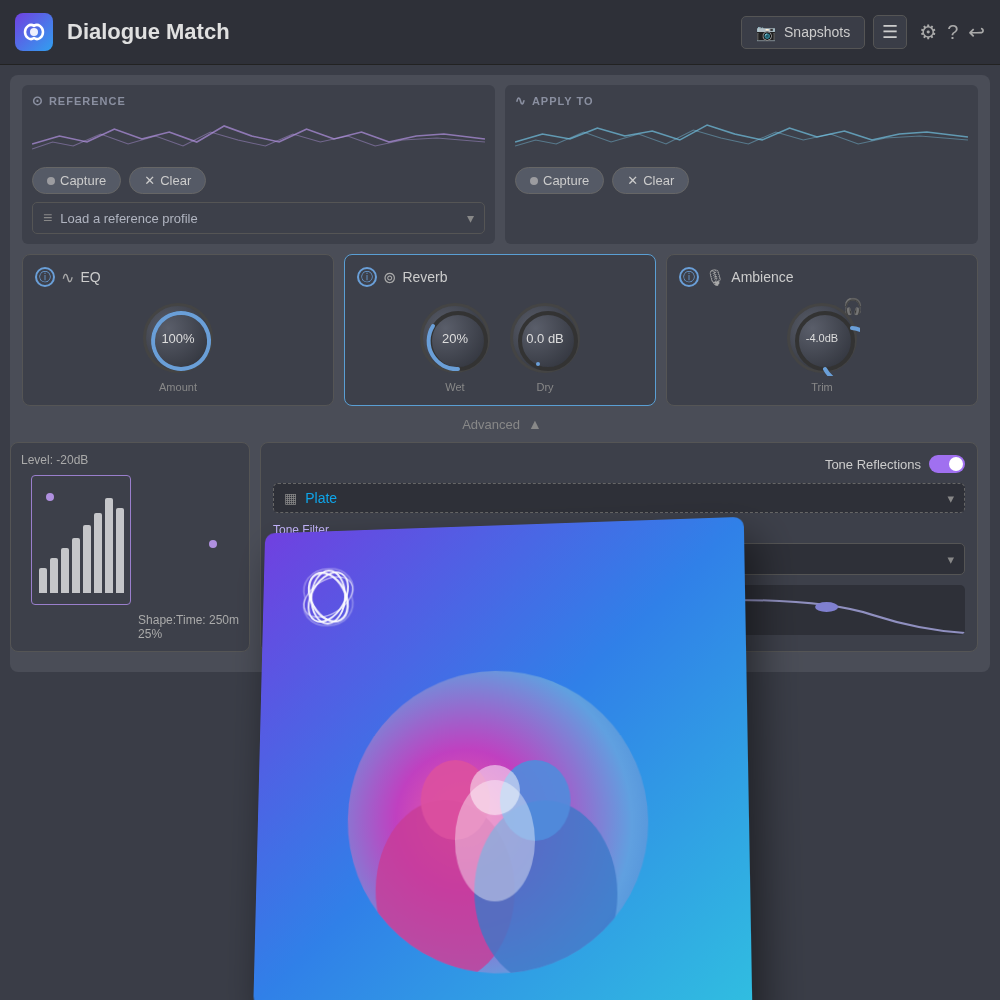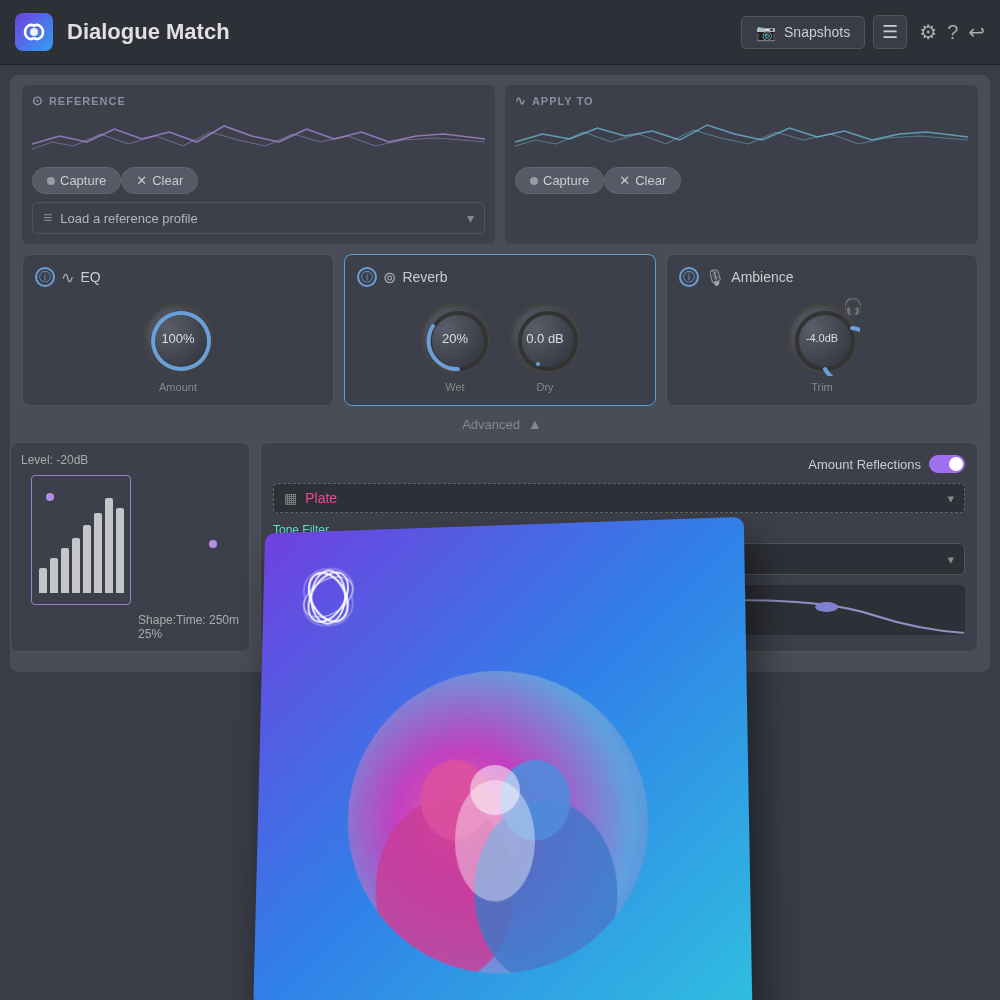--- a/index.html
+++ b/index.html
@@ -132,21 +132,21 @@
       overflow: hidden;
       margin-bottom: 8px;
     }
     .waveform-svg {
       width: 100%;
       height: 100%;
     }
 
     .capture-clear-row {
       display: flex;
-      gap: 0;
+      gap: 8px;
       align-items: center;
       margin-bottom: 8px;
     }
     .capture-btn {
       background: #555a66;
       border: 1px solid #666;
       border-radius: 20px;
       color: #ccc;
       font-size: 13px;
       padding: 5px 14px;
@@ -420,31 +420,31 @@
       padding: 6px 10px;
       gap: 8px;
       margin-bottom: 10px;
       cursor: pointer;
     }
     .plate-icon {
       color: #888;
       font-size: 14px;
     }
     .plate-label {
-      color: #ec4899;
+      color: #0ea5e9;
       font-size: 14px;
       flex: 1;
     }
     .plate-arrow {
       color: #888;
       font-size: 13px;
     }
 
     .tone-filter-label {
-      color: #5eead4;
+      color: #c4b5fd;
       font-size: 12px;
       margin-bottom: 6px;
     }
     .low-pass-row {
       display: flex;
       align-items: center;
       background: #2e3038;
       border: 1px solid #555;
       border-radius: 5px;
       padding: 6px 10px;
@@ -710,21 +710,21 @@
             </div>
         </div>
         <div class="adv-shape-time">
           <span class="adv-shape">Shape:<br>25%</span>
           <span class="adv-time">Time: 250m</span>
         </div>
       </div>
 
       <div class="adv-right">
         <div class="early-ref-row">
-          <span class="early-ref-label">Amount Reflections</span>
+          <span class="early-ref-label">Tone Reflections</span>
           <div class="toggle-switch">
             <div class="toggle-thumb"></div>
           </div>
         </div>
 
         <div class="plate-row">
           <span class="plate-icon">▦</span>
           <span class="plate-label">Plate</span>
           <span class="plate-arrow">▾</span>
         </div>

